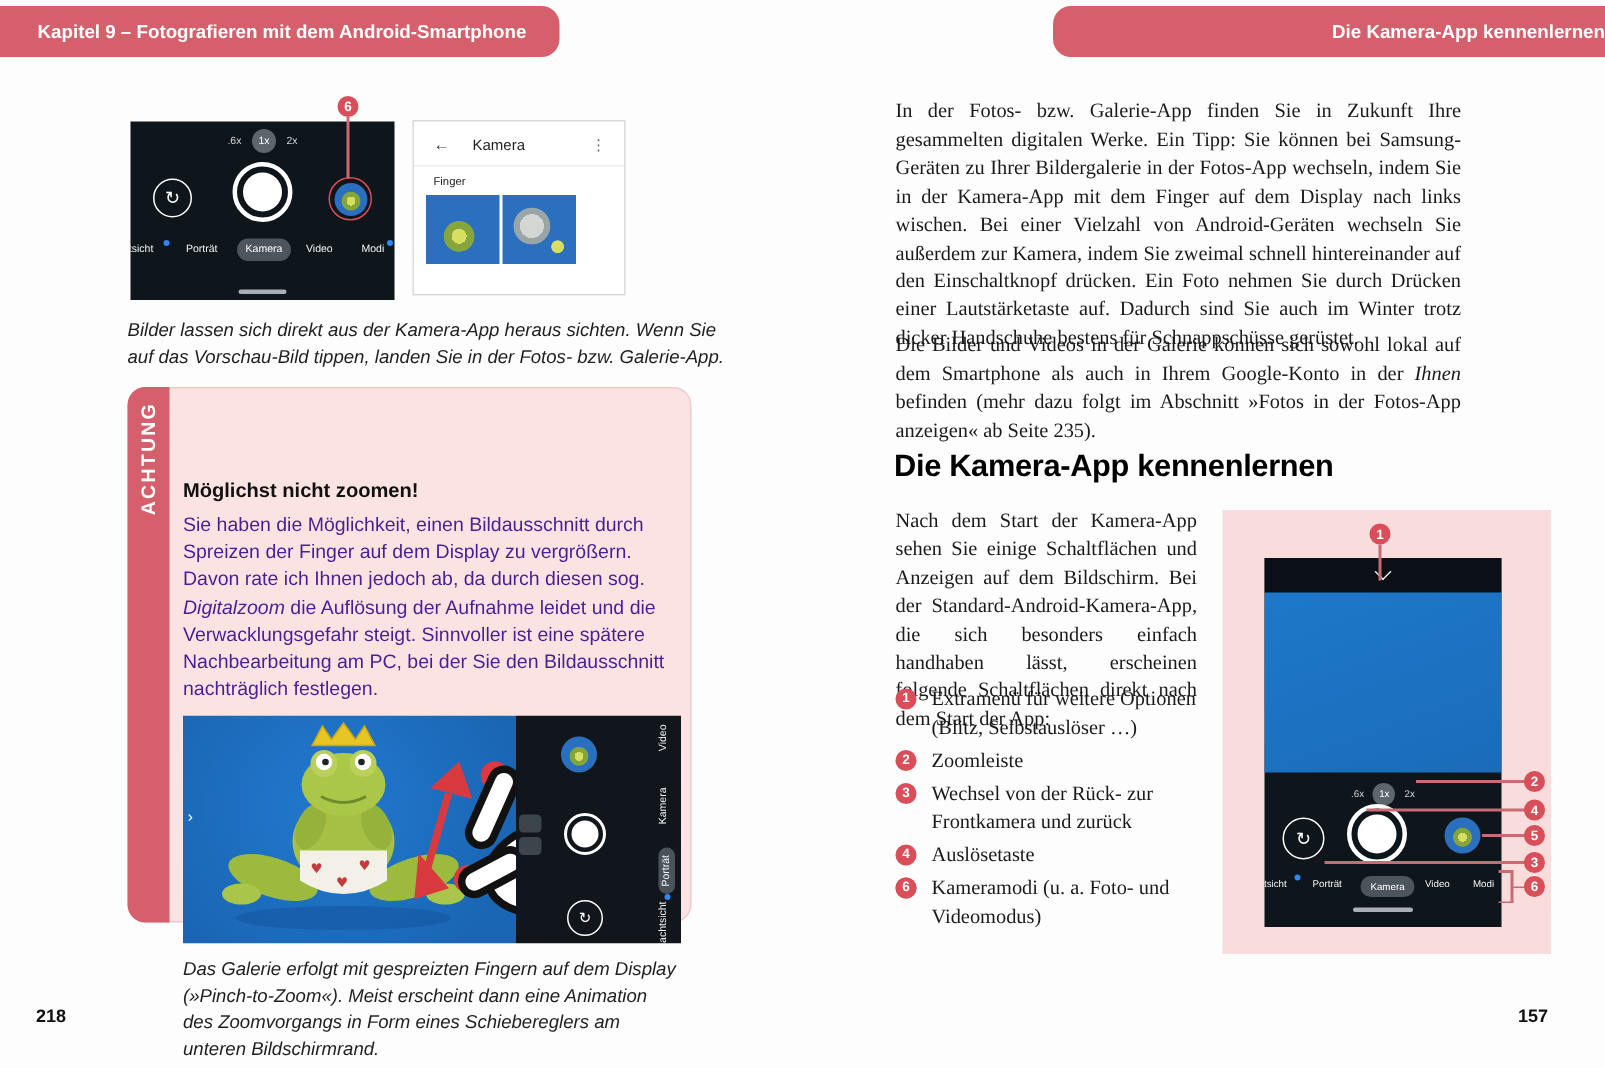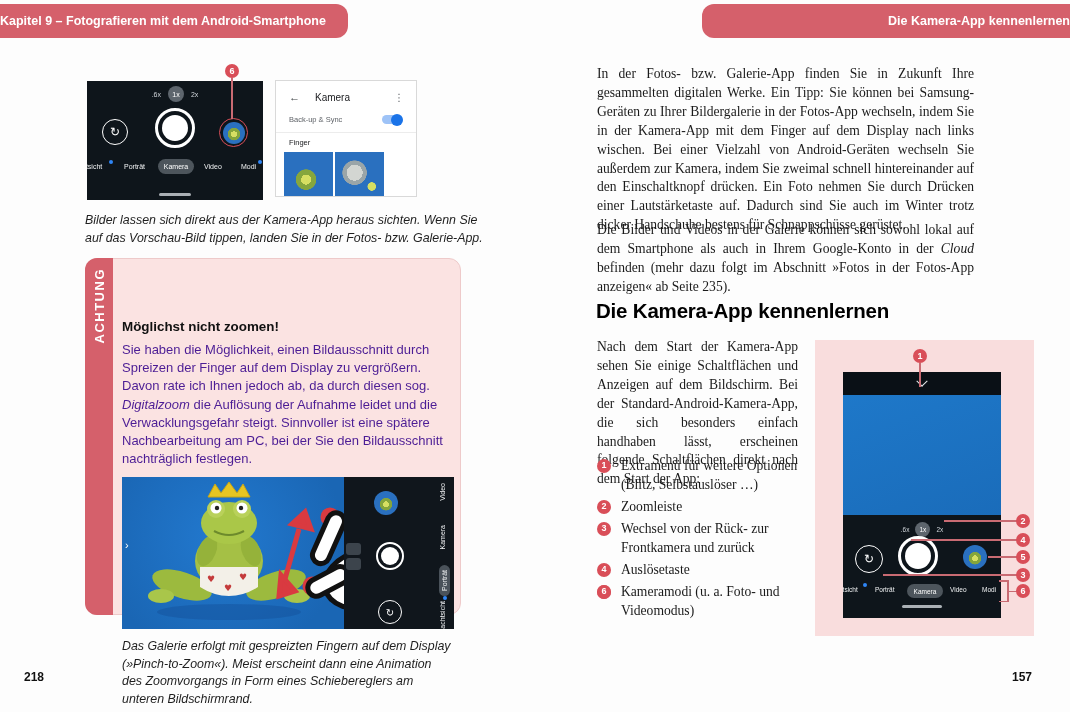--- a/index.html
+++ b/index.html
@@ -2,21 +2,21 @@
 <html><head>
 <meta charset="utf-8">
 <style>
   html,body{margin:0;padding:0;}
   body{width:1070px;height:712px;position:relative;background:#fdfdfd;font-family:"Liberation Sans",sans-serif;overflow:hidden;}
   .abs{position:absolute;}
 
   
   .banner{position:absolute;top:4px;height:34px;background:#d5606b;color:#fff;
     font-size:12.5px;font-weight:bold;display:flex;align-items:center;}
-  .banner-left{left:0;width:348px;border-radius:0 12px 12px 0;}
+  .banner-left{left:0;width:348px;border-radius:0 12px 12px 0;padding-left:25px;}
   .banner-right{left:702px;width:368px;border-radius:12px 0 0 12px;justify-content:flex-end;padding-right:25px;}
 
   
   .fig1{position:absolute;left:87px;top:81px;width:176px;height:119px;background:#0e151b;overflow:hidden;}
   .chips{position:absolute;left:0;right:0;top:5px;display:flex;justify-content:center;align-items:center;gap:7px;}
   .chip{font-size:7px;color:#cfd4d9;}
   .chip-active{width:16px;height:16px;background:#5d656d;border-radius:50%;display:flex;align-items:center;justify-content:center;color:#fff;}
   .flipbtn{position:absolute;left:15px;top:38px;width:24px;height:24px;border:1.5px solid #fff;border-radius:50%;
     display:flex;align-items:center;justify-content:center;color:#fff;font-size:12px;line-height:1;}
   .shutter{position:absolute;left:68px;top:27px;width:40px;height:40px;border:3px solid #fff;border-radius:50%;box-sizing:border-box;}
@@ -164,26 +164,20 @@
   </div>
 
   <div class="co" style="left:225px;top:64px">6</div>
   <div class="cl" style="left:231px;top:78px;width:1.5px;height:41px"></div>
 
   <div class="fig2">
     <div class="f2head">
       <span class="backarrow">←</span>
       <span class="f2title">Kamera</span>
       <span class="kebab">⋮</span>
-    </div>
-    <div class="f2row">
-      <span>Back-up &amp; Sync</span>
-      <span class="toggle">
-          <span class="knob"></span>
-        </span>
     </div>
     <div class="f2divider"></div>
     <div class="f2heute">Finger</div>
     <div class="f2thumbs">
       <span class="ph ph1"></span>
       <span class="ph ph2"></span>
     </div>
   </div>
 
   <div class="caption cap1">Bilder lassen sich direkt aus der Kamera-App heraus sichten. Wenn Sie auf das Vorschau-Bild tippen, landen Sie in der Fotos- bzw. Galerie-App.</div>
@@ -252,21 +246,21 @@
       </div>
 
       <div class="caption warncap">Das Galerie erfolgt mit gespreizten Fingern auf dem Display (»Pinch-to-Zoom«). Meist erscheint dann eine Animation des Zoomvorgangs in Form eines Schiebereglers am unteren Bildschirmrand.</div>
     </div>
   </div>
 
   <div class="pagenum pn-left">218</div>
   <div class="pagenum pn-right">157</div>
 
   <div class="serif p1">In der Fotos- bzw. Galerie-App finden Sie in Zukunft Ihre gesammelten digitalen Werke. Ein Tipp: Sie können bei Samsung-Geräten zu Ihrer Bildergalerie in der Fotos-App wechseln, indem Sie in der Kamera-App mit dem Finger auf dem Display nach links wischen. Bei einer Vielzahl von Android-Geräten wechseln Sie außerdem zur Kamera, indem Sie zweimal schnell hintereinander auf den Einschaltknopf drücken. Ein Foto nehmen Sie durch Drücken einer Lautstärketaste auf. Dadurch sind Sie auch im Winter trotz dicker Handschuhe bestens für Schnappschüsse gerüstet.</div>
-  <div class="serif p2"><span>Die Bilder und Videos in der Galerie können sich sowohl lokal auf dem Smartphone als auch in Ihrem Google-Konto in der </span><em>Cloud</em><span> befinden (mehr dazu folgt im Abschnitt »Fotos in der Fotos-App anzeigen« ab Seite 235).</span></div>
+  <div class="serif p2"><span>Die Bilder und Videos in der Galerie können sich sowohl lokal auf dem Smartphone als auch in Ihrem Google-Konto in der </span><em>Ihnen</em><span> befinden (mehr dazu folgt im Abschnitt »Fotos in der Fotos-App anzeigen« ab Seite 235).</span></div>
   <h2 class="h2">Die Kamera-App kennenlernen</h2>
   <div class="serif intro">Nach dem Start der Kamera-App sehen Sie einige Schaltflächen und Anzeigen auf dem Bildschirm. Bei der Standard-Android-Kamera-App, die sich besonders einfach handhaben lässt, erscheinen folgende Schaltflächen direkt nach dem Start der App:</div>
 
   <div class="list">
     <div class="li"><span class="libadge">1</span><span class="litext">Extramenü für weitere Optionen (Blitz, Selbstauslöser …)</span></div>
     <div class="li"><span class="libadge">2</span><span class="litext">Zoomleiste</span></div>
     <div class="li"><span class="libadge">3</span><span class="litext">Wechsel von der Rück- zur Frontkamera und zurück</span></div>
     <div class="li"><span class="libadge">4</span><span class="litext">Auslösetaste</span></div>
     <div class="li"><span class="libadge">5</span></div>
     <div class="li"><span class="libadge">6</span><span class="litext">Kameramodi (u. a. Foto- und Videomodus)</span></div>

